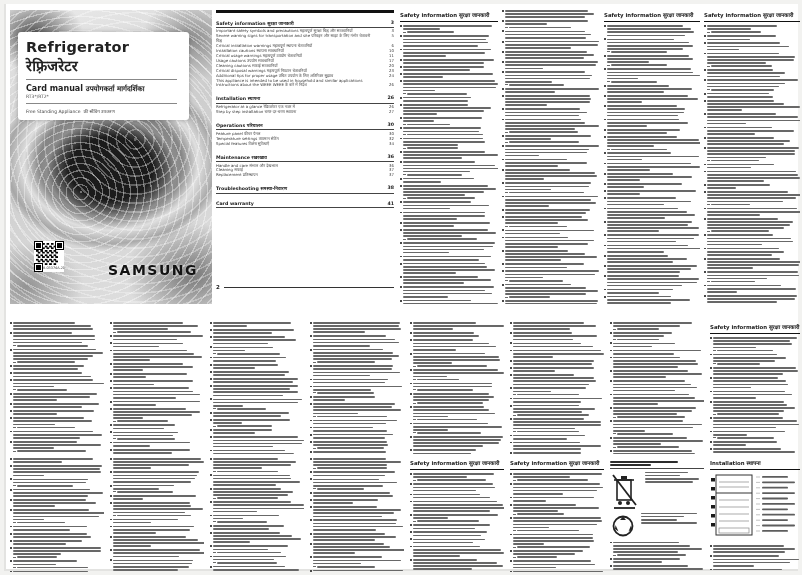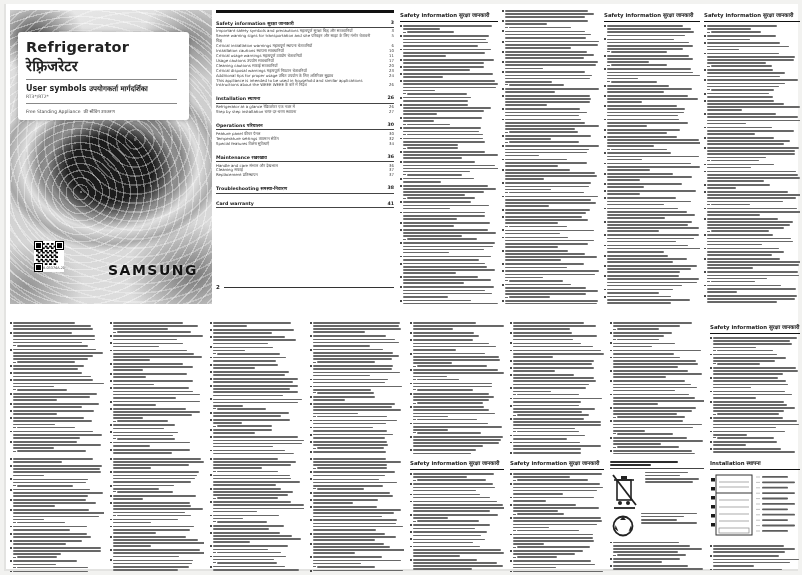--- a/index.html
+++ b/index.html
@@ -75,21 +75,21 @@
 
   <div class="col cover" style="left:6px;top:6px;width:202px;height:294px;">
     <div class="photo"></div>
     <div class="titlebox">
       <div class="t-main">
         <span>Refrigerator</span>
         <span>रेफ़्रिजरेटर</span>
       </div>
       <hr class="t-rule">
       <div class="t-sub">
-        <span>User symbols</span>
+        <span>Card manual</span>
         <span style="font-size:7px;">उपयोगकर्ता मार्गदर्शिका</span>
       </div>
       <div class="t-model">RT3*/RT2*</div>
       <hr class="t-rule">
       <div class="t-type">
         <span>Free Standing Appliance</span>&nbsp;
         <span>फ्री स्टैंडिंग उपकरण</span>
       </div>
     </div>
     <div class="qr-wrap">

